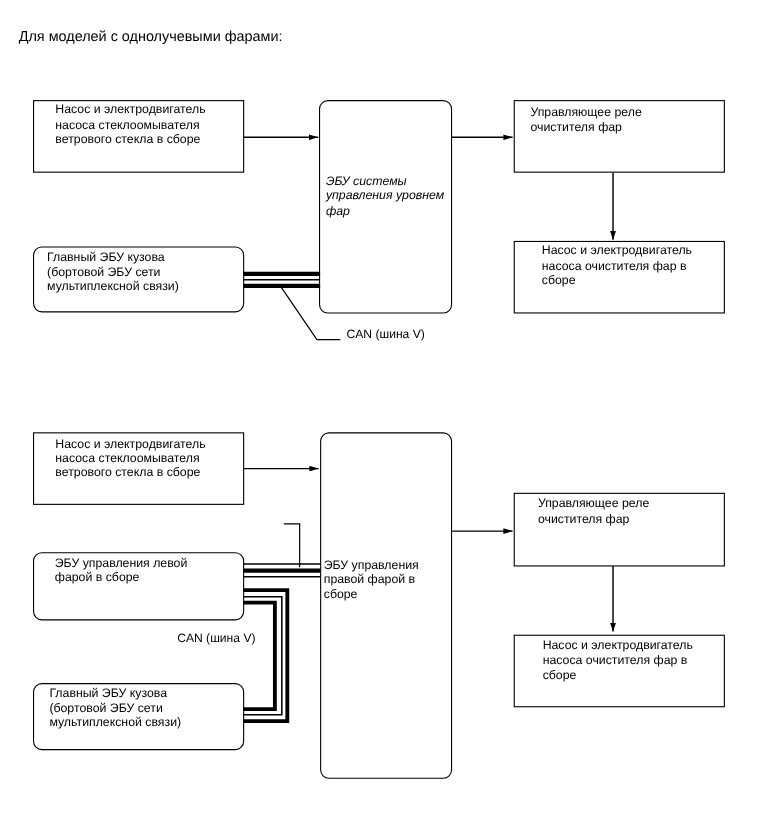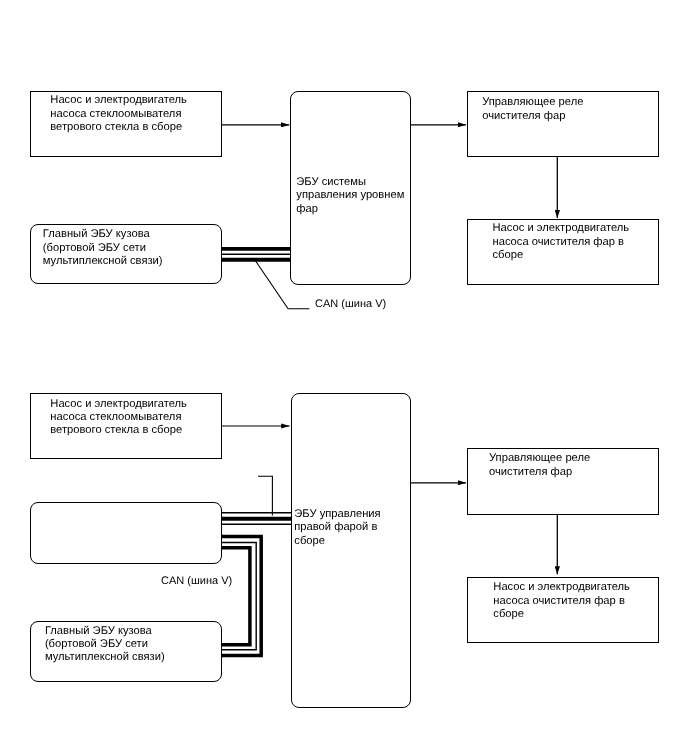--- a/index.html
+++ b/index.html
@@ -51,28 +51,29 @@
     left: 0; top: 0;
     width: 688px; height: 755px;
     overflow: visible;
   }
 </style>
 </head>
 <body>
 
 <div class="page">
 
+  <div class="caption" style="left:17px; top:26px;">Для моделей с однолучевыми фарами:</div>
 
   <div class="nodebox" style="left:30px; top:91.3px; width:191.6px; height:65.4px;"></div>
   <div class="nodelabel" style="left:50.3px; top:94.1px; width:175px;">Насос и электродвигатель
 насоса стеклоомывателя
 ветрового стекла в сборе</div>
 
   <div class="nodebox round" style="left:290.3px; top:91.1px; width:120.3px; height:194.4px;"></div>
-  <div class="nodelabel" style="left:296.3px; top:176px; width:112px;">ЭБУ системы
+  <div class="nodelabel" style="left:296.3px; top:159px; width:112px;font-style:italic;">ЭБУ системы
 управления уровнем
 фар</div>
 
   <div class="nodebox round" style="left:30px; top:223.9px; width:191.6px; height:60.6px;"></div>
   <div class="nodelabel" style="left:42.8px; top:228.2px; width:180px;">Главный ЭБУ кузова
 (бортовой ЭБУ сети
 мультиплексной связи)</div>
 
   <div class="nodebox" style="left:467px; top:91.3px; width:191.5px; height:65.5px;"></div>
   <div class="nodelabel" style="left:482.2px; top:96.2px; width:180px;">Управляющее реле
@@ -85,20 +86,22 @@
 
   <div class="buslabel" style="left:315px; top:297.9px;">CAN (шина V)</div>
 
 
   <div class="nodebox" style="left:30px; top:393.3px; width:191.6px; height:66px;"></div>
   <div class="nodelabel" style="left:50.3px; top:397.6px; width:175px;">Насос и электродвигатель
 насоса стеклоомывателя
 ветрового стекла в сборе</div>
 
   <div class="nodebox round" style="left:30px; top:502.4px; width:191.6px; height:62px;"></div>
+  <div class="nodelabel" style="left:49.8px; top:505.9px; width:175px;">ЭБУ управления левой
+фарой в сборе</div>
 
   <div class="nodebox round" style="left:30px; top:620.5px; width:191.6px; height:61px;"></div>
   <div class="nodelabel" style="left:44.9px; top:624.6px; width:180px;">Главный ЭБУ кузова
 (бортовой ЭБУ сети
 мультиплексной связи)</div>
 
   <div class="nodebox round" style="left:290.5px; top:393.3px; width:120.2px; height:314.5px;"></div>
   <div class="nodelabel" style="left:294.3px; top:508px; width:115px;">ЭБУ управления
 правой фарой в
 сборе</div>

